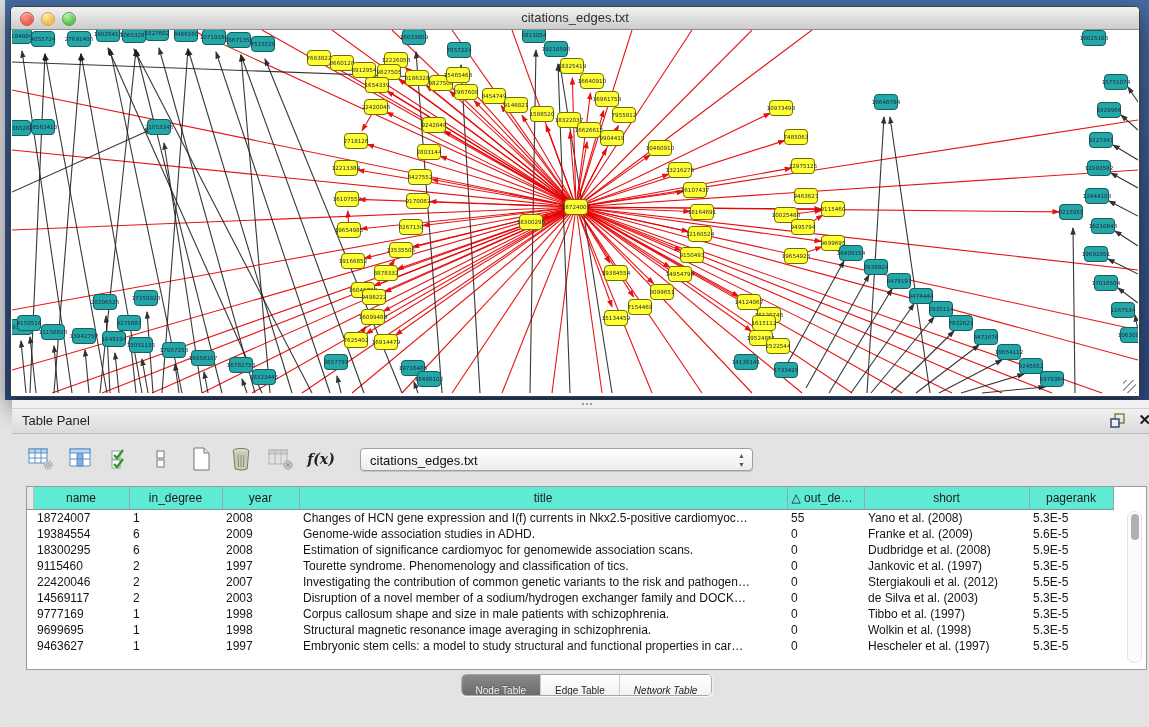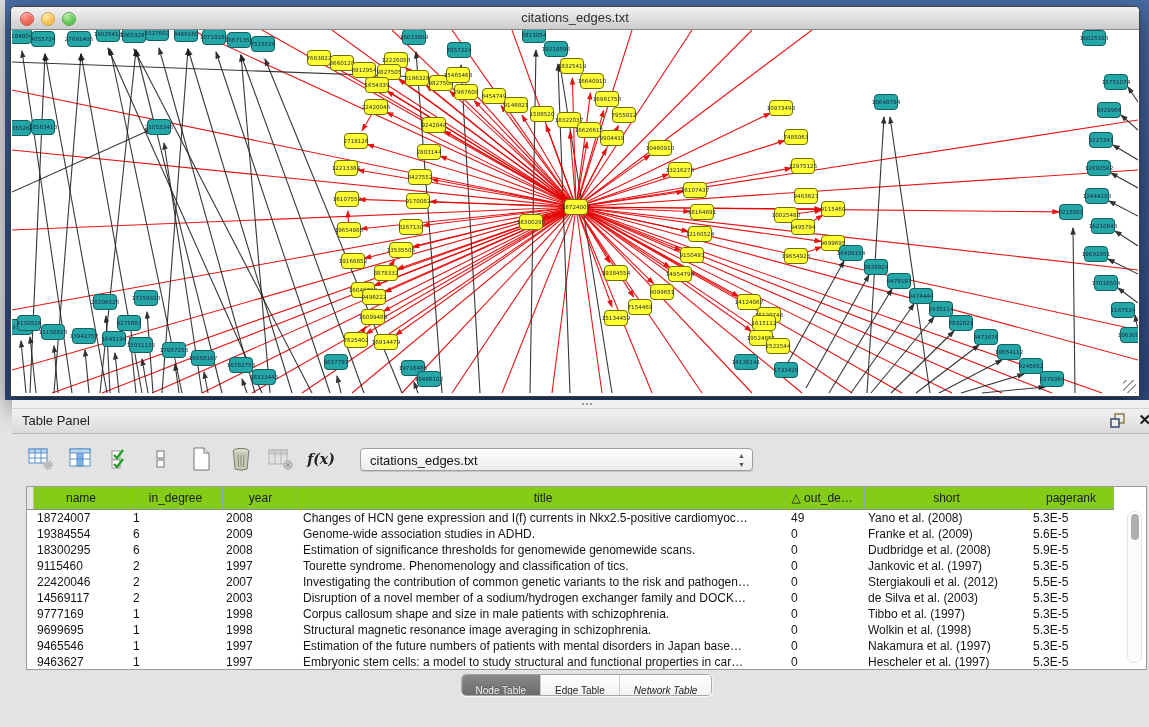--- a/index.html
+++ b/index.html
@@ -48,21 +48,21 @@
   .tool-btn{width:30px;height:28px;display:flex;align-items:center;justify-content:center;}
   .fx{font-family:"DejaVu Serif",serif;font-style:italic;font-weight:bold;font-size:14px;color:#222;}
   .src-select{margin-left:14px;width:393px;height:23px;border:1px solid #9f9f9f;border-radius:4px;
      background:linear-gradient(#FFFFFF,#ECECEC);box-shadow:0 1px 1px rgba(0,0,0,.15);
      position:relative;font-size:13px;color:#111;line-height:23px;padding-left:9px;box-sizing:border-box;}
   .sel-arrows{position:absolute;right:7px;top:2px;font-size:7px;color:#555;line-height:9px;text-align:center;}
 
   .table-wrap{position:absolute;left:14px;top:86px;width:1119px;height:182px;background:#fff;
      border:1px solid #9b9b9b;overflow:hidden;}
   table.grid{border-collapse:collapse;table-layout:fixed;width:1086px;font-size:12px;color:#141414;}
-  table.grid th{height:20px;background:#84cc16;border-right:1px solid #8FA8B3;border-bottom:1px solid #7E979F;
+  table.grid th{height:20px;background:#5eead4;border-right:1px solid #8FA8B3;border-bottom:1px solid #7E979F;
      font-weight:normal;font-size:12px;color:#1c1c1c;text-align:center;overflow:hidden;white-space:nowrap;}
   table.grid th.gutter{background:#E8E8E8;border-right:1px solid #BDBDBD;}
   table.grid th.sorted{text-align:left;padding-left:4px;}
   table.grid td{height:16px;padding:0 3px 0 4px;overflow:hidden;white-space:nowrap;text-overflow:ellipsis;}
   .vtrack{position:absolute;right:4px;top:24px;width:13px;height:150px;background:#FCFCFC;
      border:1px solid #E3E3E3;border-radius:7px;}
   .vthumb{position:absolute;right:2px;top:2px;width:8px;height:26px;border-radius:5px;background:#AFAFAF;}
 
   .tabs{position:absolute;left:50%;top:274px;transform:translateX(-50%);display:flex;
      border:1px solid #A5A5A5;border-radius:5px;overflow:hidden;background:#fff;
@@ -885,42 +885,42 @@
             <th style="background: rgb(255, 255, 255); border: none;"></th>
           </tr>
         </thead>
       <tbody id="tbody">
           <tr>
             <td></td>
             <td>18724007</td>
             <td>1</td>
             <td>2008</td>
             <td>Changes of HCN gene expression and I(f) currents in Nkx2.5-positive cardiomyoc…</td>
-            <td>49</td>
+            <td>55</td>
             <td>Yano et al. (2008)</td>
             <td>5.3E-5</td>
             <td></td>
           </tr>
           <tr>
             <td></td>
             <td>19384554</td>
             <td>6</td>
             <td>2009</td>
             <td>Genome-wide association studies in ADHD.</td>
             <td>0</td>
             <td>Franke et al. (2009)</td>
             <td>5.6E-5</td>
             <td></td>
           </tr>
           <tr>
             <td></td>
             <td>18300295</td>
             <td>6</td>
             <td>2008</td>
-            <td>Estimation of significance thresholds for genomewide genomewide scans.</td>
+            <td>Estimation of significance cardiomyoc for genomewide association scans.</td>
             <td>0</td>
             <td>Dudbridge et al. (2008)</td>
             <td>5.9E-5</td>
             <td></td>
           </tr>
           <tr>
             <td></td>
             <td>9115460</td>
             <td>2</td>
             <td>1997</td>
@@ -969,31 +969,20 @@
             <td>1</td>
             <td>1998</td>
             <td>Structural magnetic resonance image averaging in schizophrenia.</td>
             <td>0</td>
             <td>Wolkin et al. (1998)</td>
             <td>5.3E-5</td>
             <td></td>
           </tr>
           <tr>
             <td></td>
-            <td>9465546</td>
-            <td>1</td>
-            <td>1997</td>
-            <td>Estimation of the future numbers of patients with mental disorders in Japan base…</td>
-            <td>0</td>
-            <td>Nakamura et al. (1997)</td>
-            <td>5.3E-5</td>
-            <td></td>
-          </tr>
-          <tr>
-            <td></td>
             <td>9463627</td>
             <td>1</td>
             <td>1997</td>
             <td>Embryonic stem cells: a model to study structural and functional properties in car…</td>
             <td>0</td>
             <td>Hescheler et al. (1997)</td>
             <td>5.3E-5</td>
             <td></td>
           </tr>
         </tbody>

